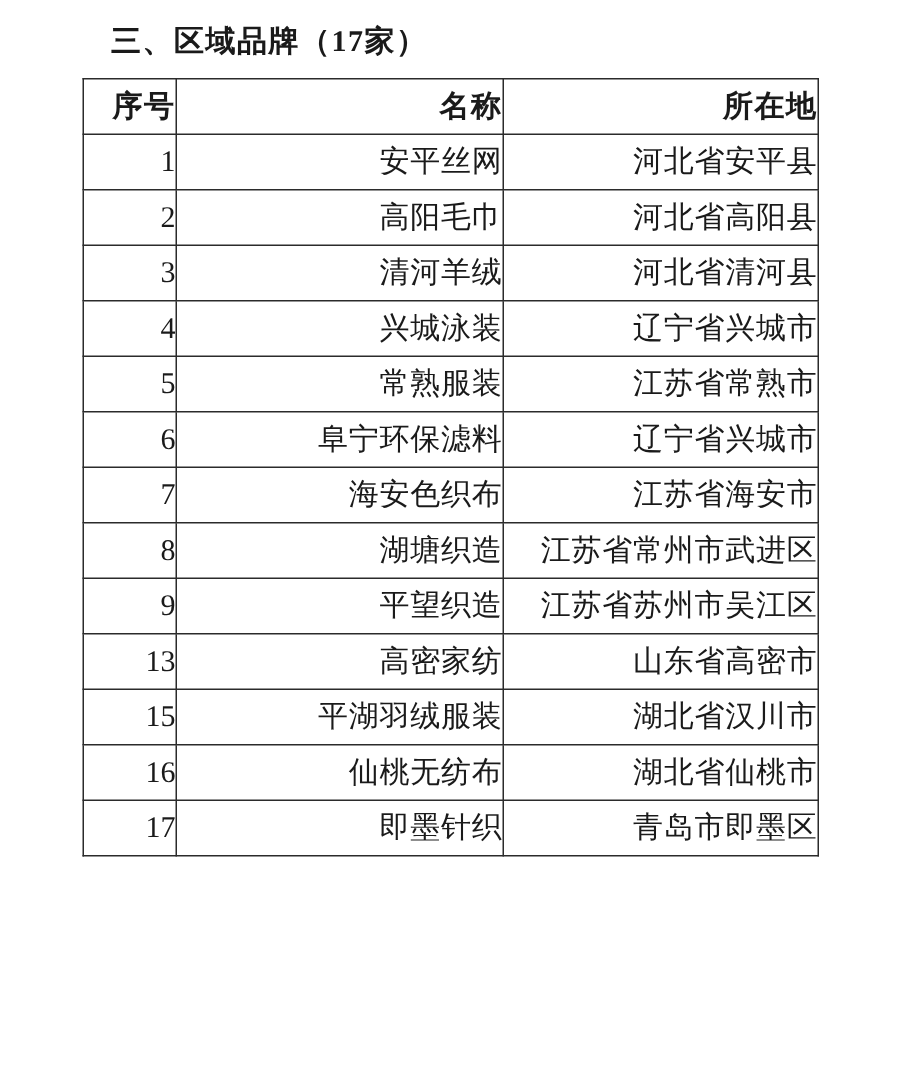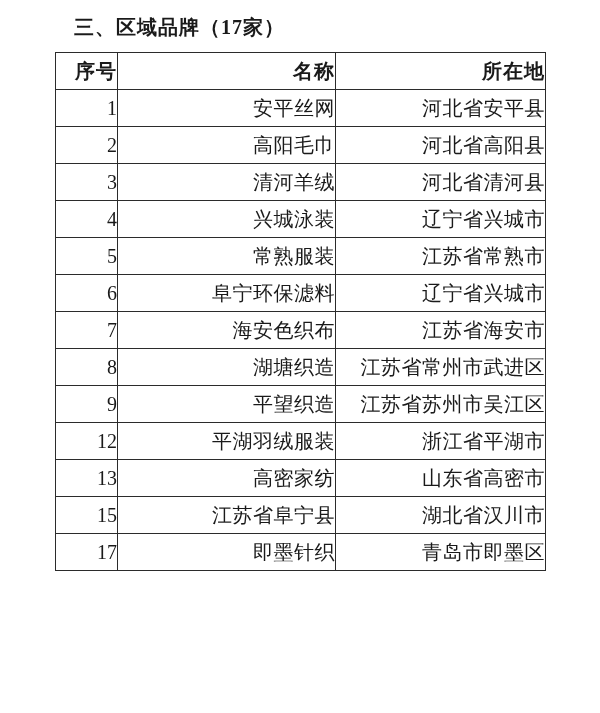--- a/index.html
+++ b/index.html
@@ -130,33 +130,33 @@
           <td class="cell-index">8</td>
           <td class="cell-name">湖塘织造</td>
           <td class="cell-loc">江苏省常州市武进区</td>
         </tr>
         <tr>
           <td class="cell-index">9</td>
           <td class="cell-name">平望织造</td>
           <td class="cell-loc">江苏省苏州市吴江区</td>
         </tr>
         <tr>
-          <td class="cell-index">12</td>
-          <td class="cell-name">平湖羽绒服装</td>
-          <td class="cell-loc">浙江省平湖市</td>
-        </tr>
-        <tr>
           <td class="cell-index">13</td>
           <td class="cell-name">高密家纺</td>
           <td class="cell-loc">山东省高密市</td>
         </tr>
         <tr>
           <td class="cell-index">15</td>
-          <td class="cell-name">江苏省阜宁县</td>
+          <td class="cell-name">平湖羽绒服装</td>
           <td class="cell-loc">湖北省汉川市</td>
+        </tr>
+        <tr>
+          <td class="cell-index">16</td>
+          <td class="cell-name">仙桃无纺布</td>
+          <td class="cell-loc">湖北省仙桃市</td>
         </tr>
         <tr>
           <td class="cell-index">17</td>
           <td class="cell-name">即墨针织</td>
           <td class="cell-loc">青岛市即墨区</td>
         </tr>
       </tbody>
     </table>
   </div>
 

